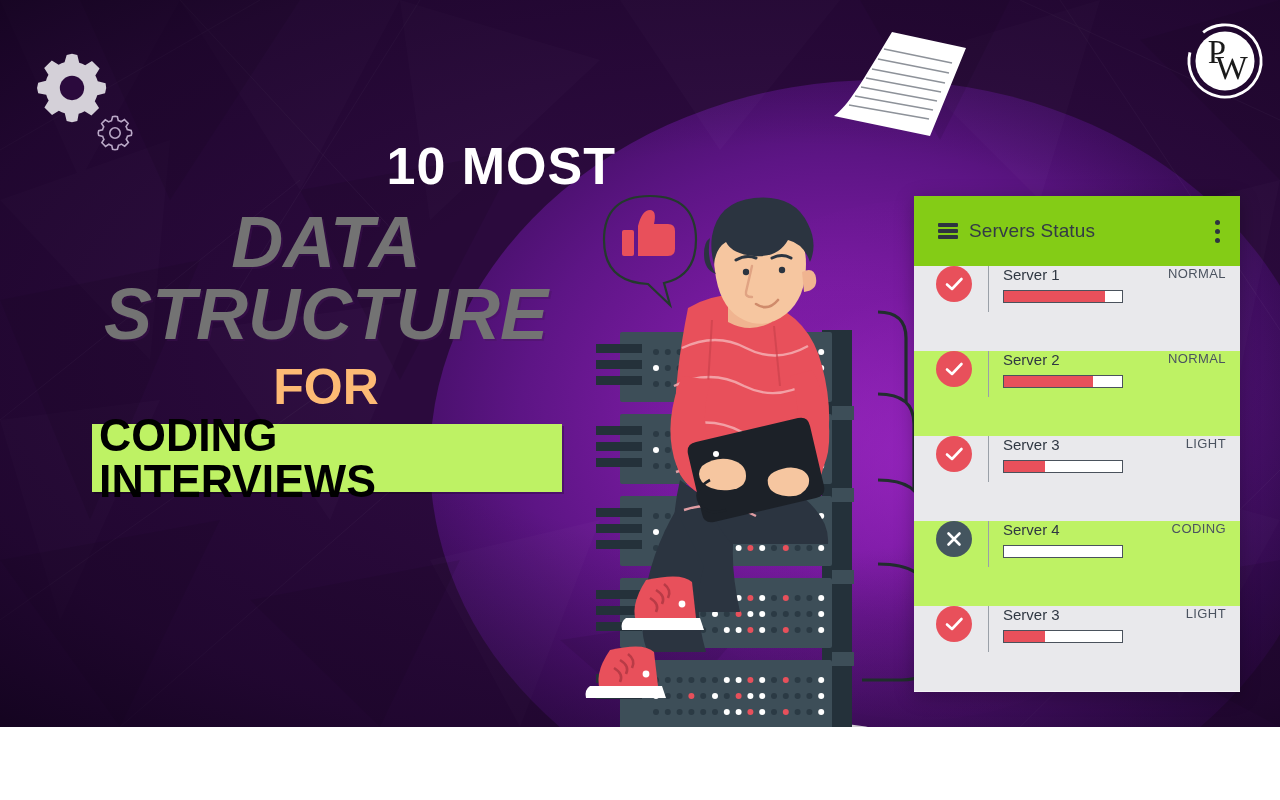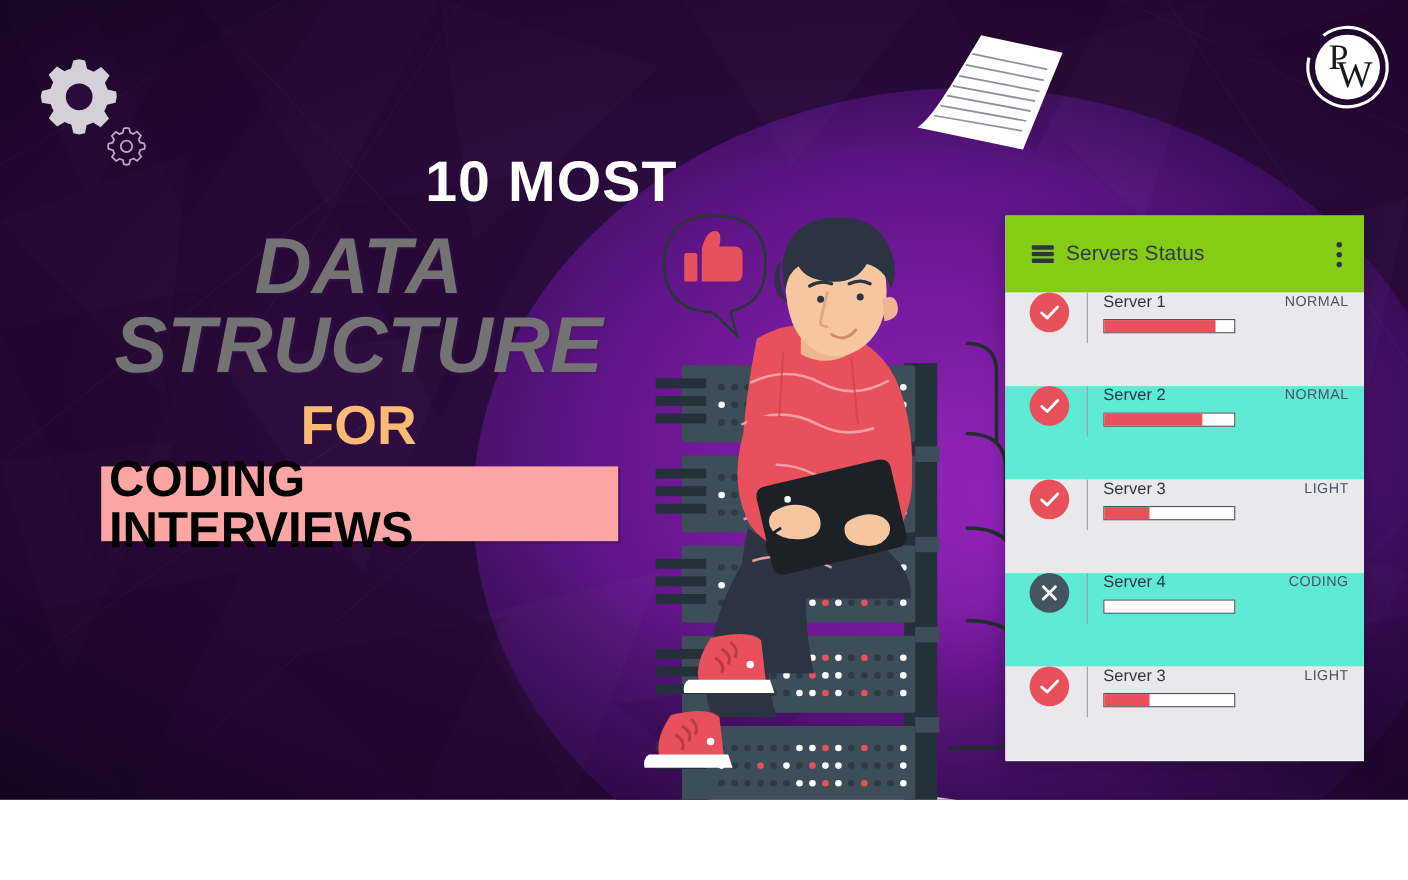--- a/index.html
+++ b/index.html
@@ -62,21 +62,21 @@
     color:#737373; letter-spacing:0px;
     text-shadow:2px 2px 0 rgba(70,20,90,.35);
   }
   .h-for{
     margin-top:12px; text-align:center;
     font-family:"Liberation Sans Narrow","Liberation Sans",sans-serif;
     font-weight:700; font-size:50px; line-height:1; color:#fdba74;
   }
   .band-yellow{
     margin-top:12px; margin-left:56px; width:470px; height:68px;
-    background:#fca5a5; display:flex; align-items:center; justify-content:center;
+    background:#bef264; display:flex; align-items:center; justify-content:center;
     box-shadow:2px 2px 0 rgba(0,0,0,.22);
   }
   .band-yellow span{
     font-family:"Liberation Sans Narrow","Liberation Sans",sans-serif;
     font-weight:700; font-size:46px; line-height:1; color:#000;
     letter-spacing:0px; transform:scaleX(.97);
   }
 
   
   #illus{ position:absolute; left:560px; top:180px; width:400px; height:600px; }
@@ -94,21 +94,21 @@
     display:flex; align-items:center; padding:0 20px 0 24px;
   }
   #burger{ width:20px; height:16px; display:flex; flex-direction:column; justify-content:space-between; margin-right:11px;}
   #burger i{ display:block; height:4px; background:#2e3440; border-radius:1px; }
   #panel-title{ font-size:19px; color:#333a46; font-weight:400; letter-spacing:.1px; flex:1; }
   #kebab{ width:5px; display:flex; flex-direction:column; gap:4px; align-items:center; }
   #kebab i{ width:5px; height:5px; border-radius:50%; background:#2e3440; display:block; }
 
   .srow{ height:85px; display:flex; align-items:flex-start; padding:0 14px 0 22px; position:relative; }
   .srow.alt{ background:#e9e9ec; }
-  .srow.plain{ background:#5eead4; }
+  .srow.plain{ background:#bef264; }
   .badge{ width:36px; height:36px; border-radius:50%; flex:0 0 36px; position:relative; }
   .badge.ok{ background:#e8505b; }
   .badge.off{ background:#44555f; }
   .badge svg{ position:absolute; left:0; top:0; }
   .divider{ width:1px; height:46px; background:#9aa0a8; margin:0 14px 0 16px; flex:0 0 1px; }
   .srow-body{ flex:1; min-width:0; }
   .srow-name{ font-size:15px; color:#2f3742; margin-bottom:7px; }
   .bar{ width:120px; height:13px; border:1px solid #4a525c; background:#ffffff; }
   .bar > i{ display:block; height:100%; background:#e8505b; }
   .status{ font-size:13px; color:#4b5360; letter-spacing:.4px; width:78px; text-align:right; flex:0 0 78px; margin-left:4px; }

